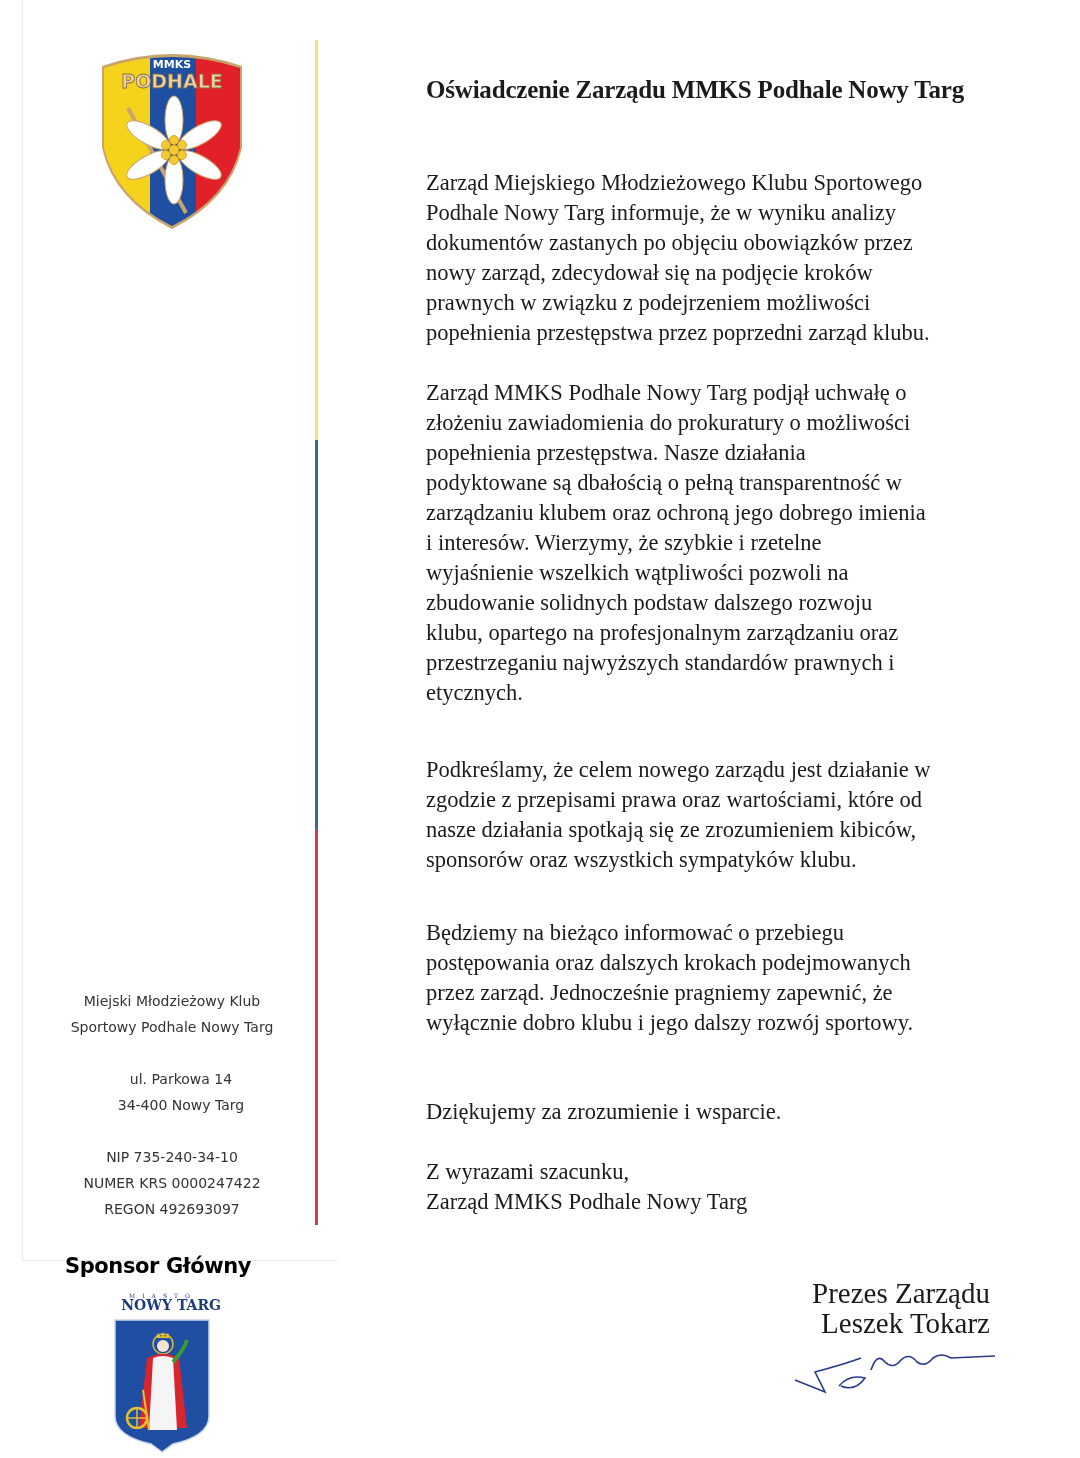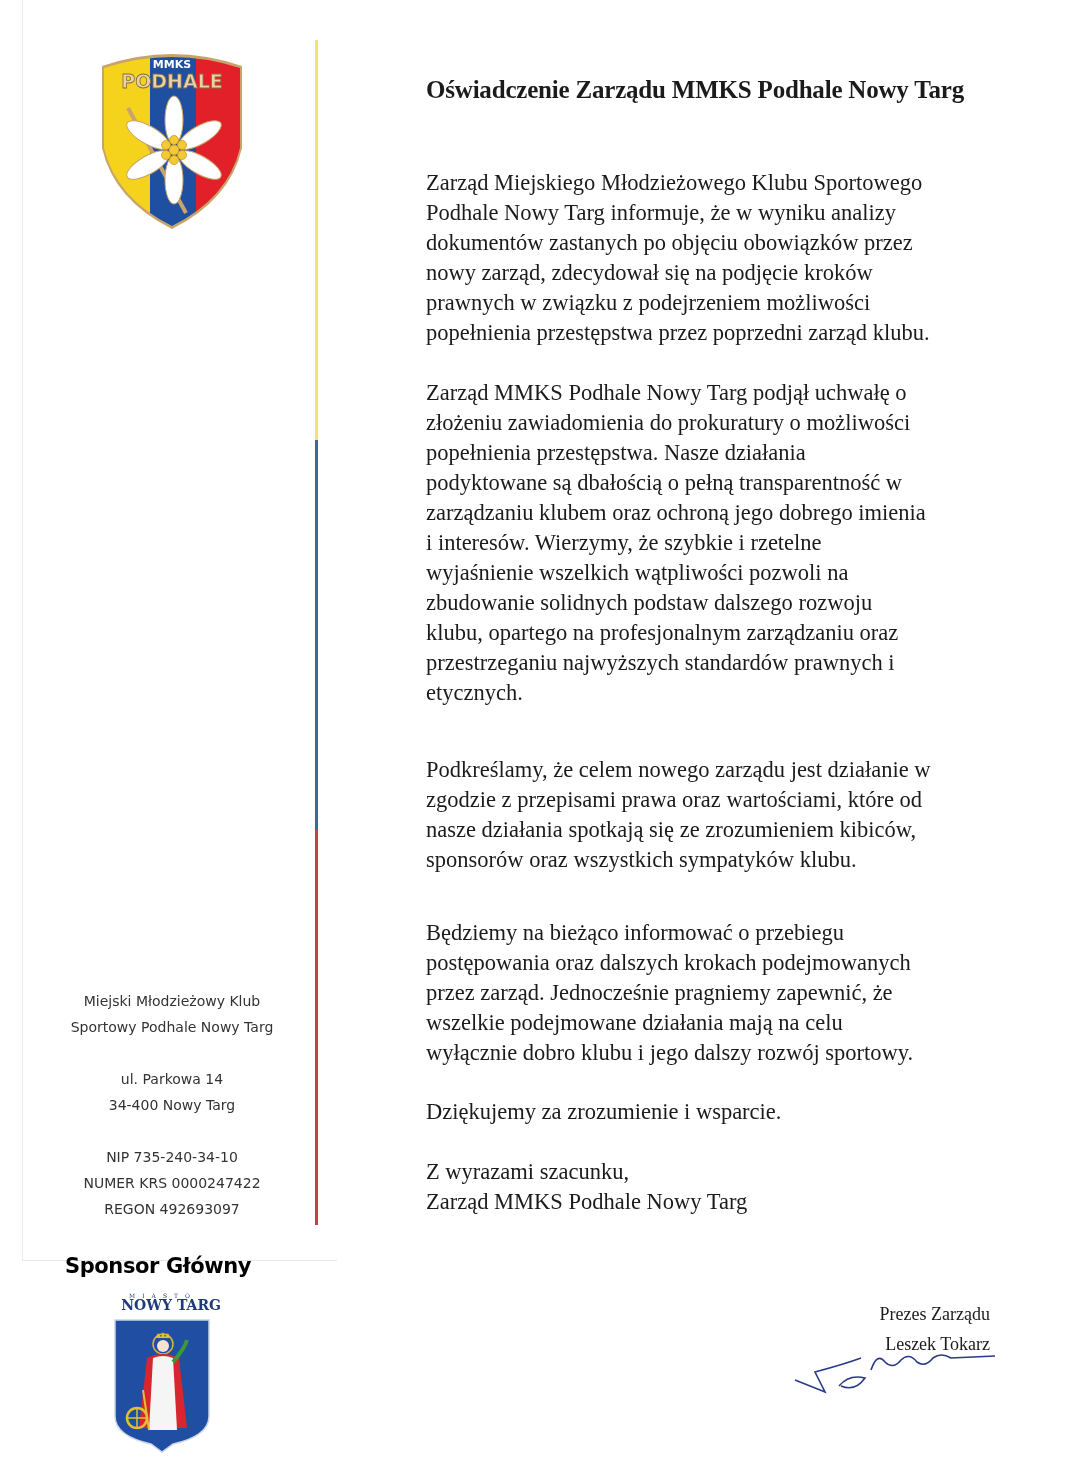--- a/index.html
+++ b/index.html
@@ -11,21 +11,21 @@
   .club-logo { position: absolute; left: 98px; top: 38px; width: 148px; height: 192px; }
   .stripe { position: absolute; left: 315px; width: 3px; }
   .stripe.yellow { top: 40px; height: 400px; background: #f1e37a; }
   .stripe.blue { top: 440px; height: 390px; background: #3a6a98; }
   .stripe.red { top: 830px; height: 395px; background: #c8404c; }
   .club-info {
     position: absolute; left: 22px; width: 300px; text-align: center;
     font-family: "DejaVu Sans", sans-serif; font-size: 14px; color: #333; line-height: 26px;
   }
   .club-info.name { top: 988px; }
-  .club-info.addr { top: 1066px; }
+  .club-info.addr { top: 1066px; padding-left: 9px; }
   .club-info.ids { top: 1144px; }
   .sponsor-title {
     position: absolute; left: 40px; top: 1254px; width: 236px; text-align: center;
     font-family: "DejaVu Sans", sans-serif; font-weight: bold; font-size: 21px; color: #000000;
     letter-spacing: -0.4px;
   }
   .city-small {
     position: absolute; left: 115px; top: 1292px; width: 96px; text-align: center;
     font-family: "DejaVu Serif", serif; font-size: 6px; color: #1d3a7a; letter-spacing: 7px;
   }
@@ -42,21 +42,21 @@
   .doc-title { top: 76px; font-size: 25px; font-weight: bold; letter-spacing: -0.2px; }
   .para { font-size: 22.5px; line-height: 30px; }
   .p1 { top: 168px; }
   .p2 { top: 378px; }
   .p3 { top: 755px; }
   .p4 { top: 918px; }
   .p5 { top: 1097px; }
   .p6 { top: 1157px; }
   .sign {
     position: absolute; right: 90px; top: 1278px; text-align: right;
-    font-family: "Liberation Serif", serif; font-size: 18px; line-height: 30px; color: #1b1b1b; margin-top: 21px;
+    font-family: "Liberation Serif", serif; font-size: 29px; line-height: 30px; color: #1b1b1b;
   }
   .signature { position: absolute; left: 785px; top: 1340px; width: 220px; height: 60px; }
   .line { white-space: nowrap; display: block; }
 </style>
 </head>
 <body>
 
 <div class="left-panel"></div>
 
 <svg class="club-logo" viewBox="0 0 148 192">
@@ -160,21 +160,20 @@
   <span class="line">Podkreślamy, że celem nowego zarządu jest działanie w</span>
   <span class="line">zgodzie z przepisami prawa oraz wartościami, które od</span>
   <span class="line">nasze działania spotkają się ze zrozumieniem kibiców,</span>
   <span class="line">sponsorów oraz wszystkich sympatyków klubu.</span>
 </div>
 
 <div class="doc para p4">
   <span class="line">Będziemy na bieżąco informować o przebiegu</span>
   <span class="line">postępowania oraz dalszych krokach podejmowanych</span>
   <span class="line">przez zarząd. Jednocześnie pragniemy zapewnić, że</span>
-  <span class="line">wszelkie podejmowane działania mają na celu</span>
   <span class="line">wyłącznie dobro klubu i jego dalszy rozwój sportowy.</span>
 </div>
 
 <div class="doc para p5">
   <span class="line">Dziękujemy za zrozumienie i wsparcie.</span>
 </div>
 
 <div class="doc para p6">
   <span class="line">Z wyrazami szacunku,</span>
   <span class="line">Zarząd MMKS Podhale Nowy Targ</span>

